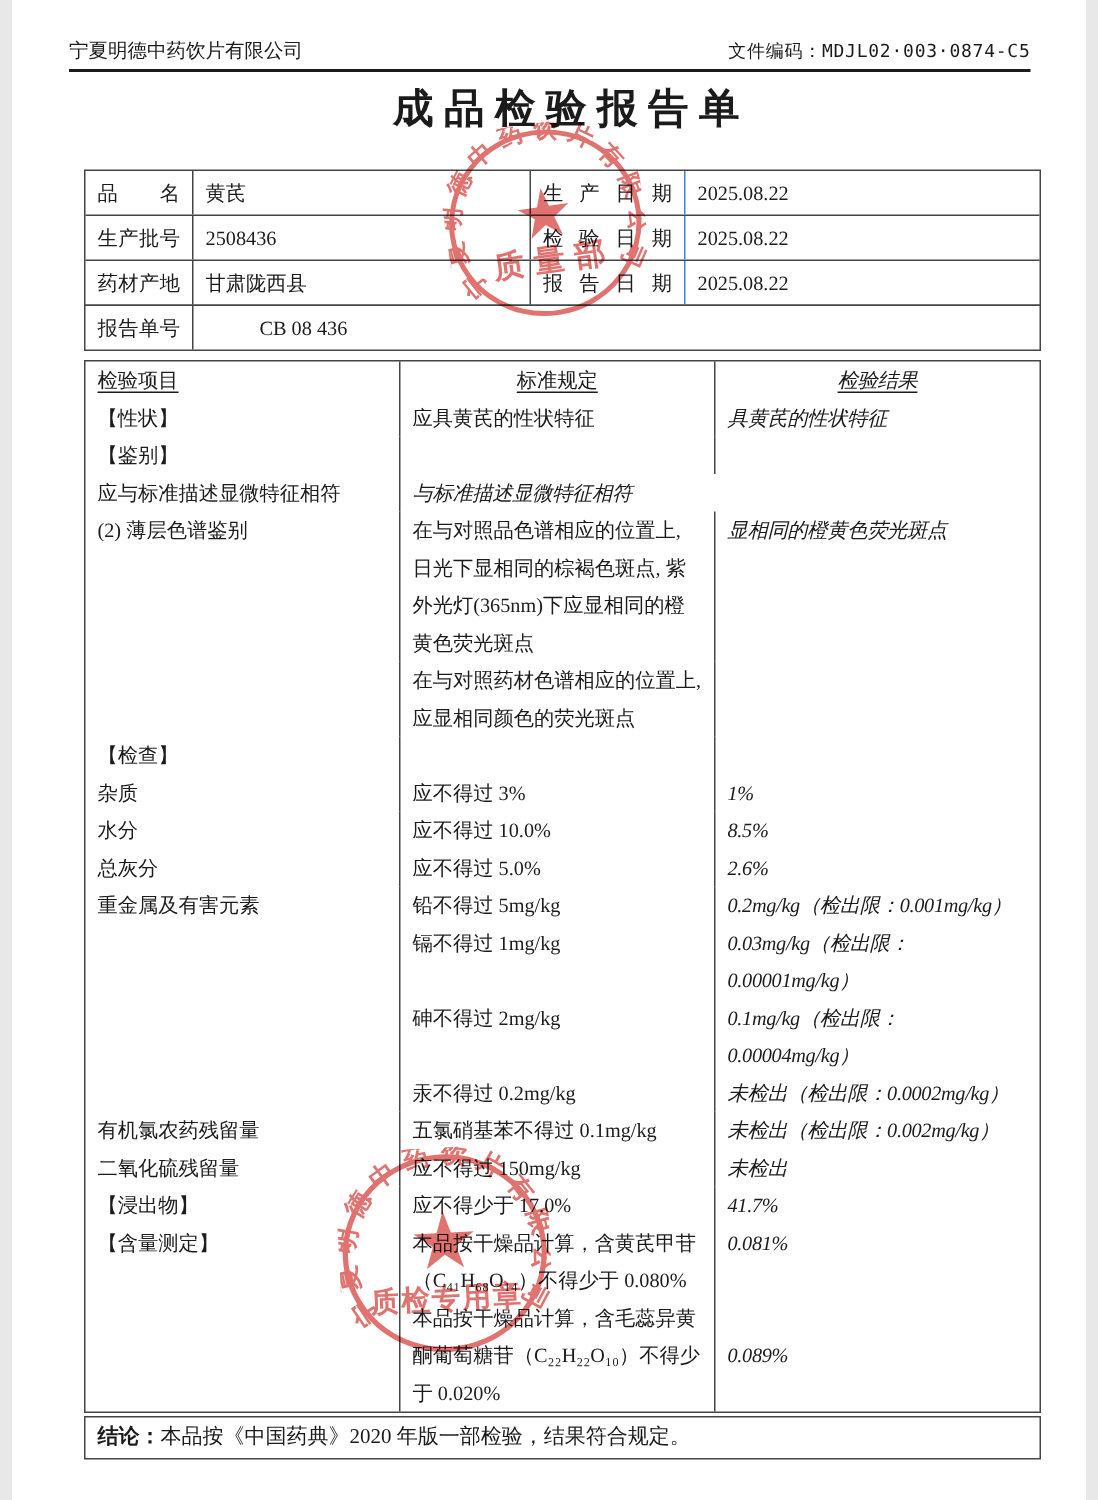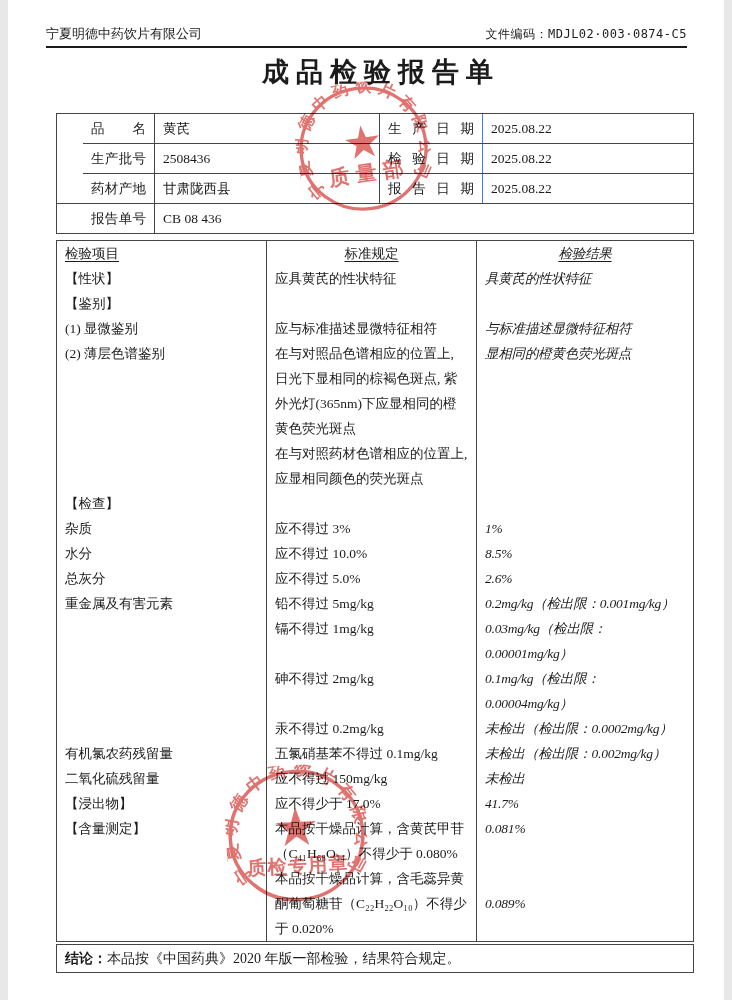--- a/index.html
+++ b/index.html
@@ -9,24 +9,24 @@
     font-family:"Liberation Serif","DejaVu Serif","DejaVu Sans",serif;
   }
   
   .doc-header{display:flex; justify-content:space-between; align-items:flex-end;
     margin:26px 37px 0 38px; font-size:13px; line-height:16px;}
   .doc-code{font-family:"DejaVu Sans Mono","Liberation Mono",monospace; font-size:12px; letter-spacing:.5px;}
   .header-rule{margin:4px 37px 0 38px; border-bottom:2px solid #1b1b1b; height:0;}
   .doc-title{margin:7px 0 0 0; text-align:center; font-size:27px; font-weight:bold;
     letter-spacing:7px; line-height:34px;padding-left:30px;}
   
-  .info-table{margin:24px 0 0 48px; width:638px; border:1px solid #454545; box-sizing:border-box; font-size:13.5px;padding-left:26px;}
+  .info-table{margin:24px 0 0 48px; width:638px; border:1px solid #454545; box-sizing:border-box; font-size:13.5px;}
   .i-row{display:grid; grid-template-columns:72px 225px 103px 238px; border-bottom:1px solid #454545;}
   .i-row:last-child{border-bottom:none;}
-  .i-row.last{grid-template-columns:72px 566px;}
+  .i-row.last{grid-template-columns:72px 566px;gap:36px;}
   .i-cell{height:29px; line-height:29px; padding:0 8px; overflow:hidden; white-space:nowrap; box-sizing:border-box;}
   .i-label{border-right:1px solid #454545; text-align:justify; text-align-last:justify;}
   .i-val1{border-right:1px solid #454545;}
   .i-label2{border-right:1px solid #3b82f6; text-align:justify; text-align-last:justify;}
   .i-row.last .i-val1{border-right:none;}
   
   .main-table{margin:6px 0 0 48px; width:638px; border:1px solid #454545; box-sizing:border-box; font-size:13.5px;}
   .m-row{display:grid; grid-template-columns:210px 210px 216px; min-height:25px;}
   .m-cell{line-height:25px; padding:0 8px; box-sizing:border-box;}
   .m-cell.c1,.m-cell.c2{border-right:1px solid #454545;}
@@ -106,21 +106,20 @@
           <div class="m-cell c3">具黄芪的性状特征</div>
         </div>
 
         <div class="m-row">
           <div class="m-cell c1">【鉴别】</div>
           <div class="m-cell c2"></div>
           <div class="m-cell c3"></div>
         </div>
 
         <div class="m-row">
-          <div class="m-cell c1">(1) 显微鉴别</div>
           <div class="m-cell c2">应与标准描述显微特征相符</div>
           <div class="m-cell c3">与标准描述显微特征相符</div>
         </div>
 
         <div class="m-row">
           <div class="m-cell c1">(2) 薄层色谱鉴别</div>
           <div class="m-cell c2">在与对照品色谱相应的位置上, 日光下显相同的棕褐色斑点, 紫外光灯(365nm)下应显相同的橙黄色荧光斑点</div>
           <div class="m-cell c3">显相同的橙黄色荧光斑点</div>
         </div>
 

